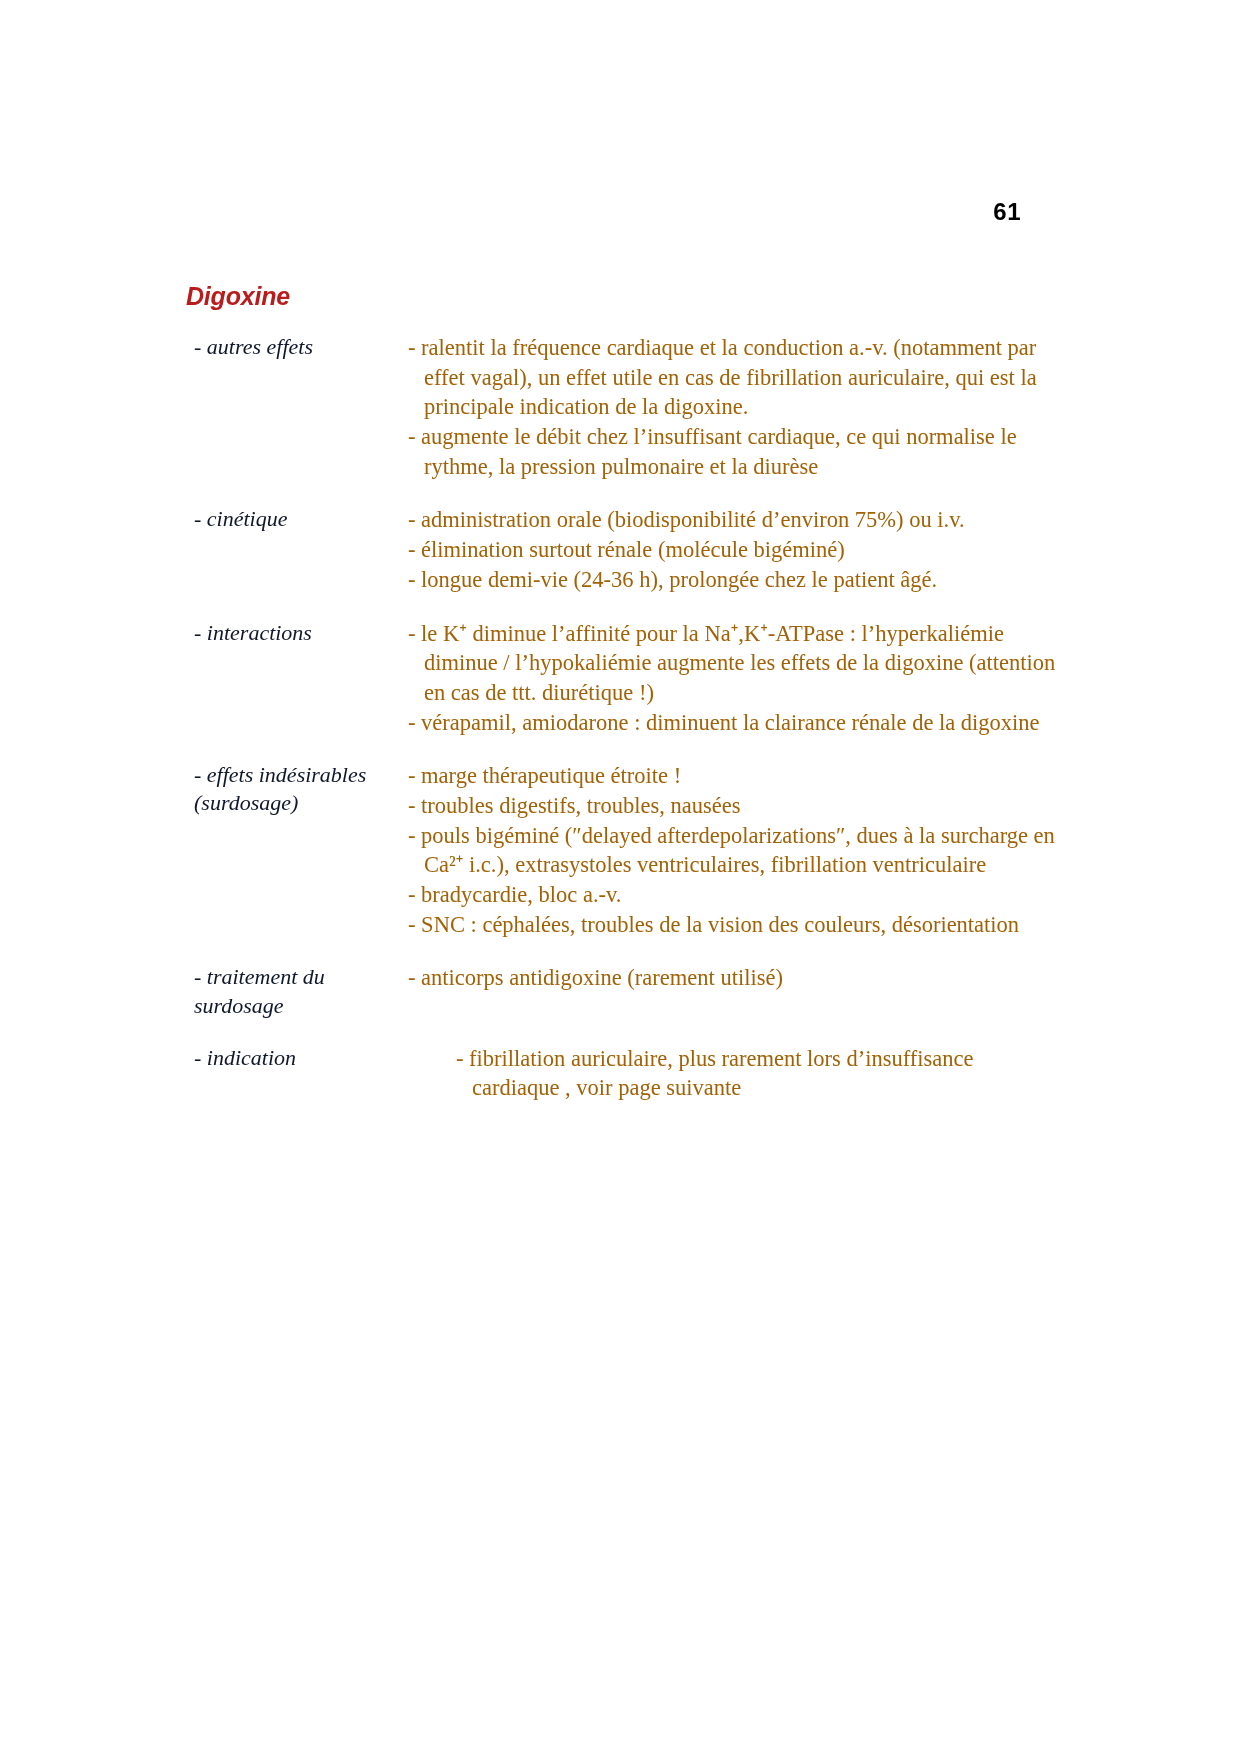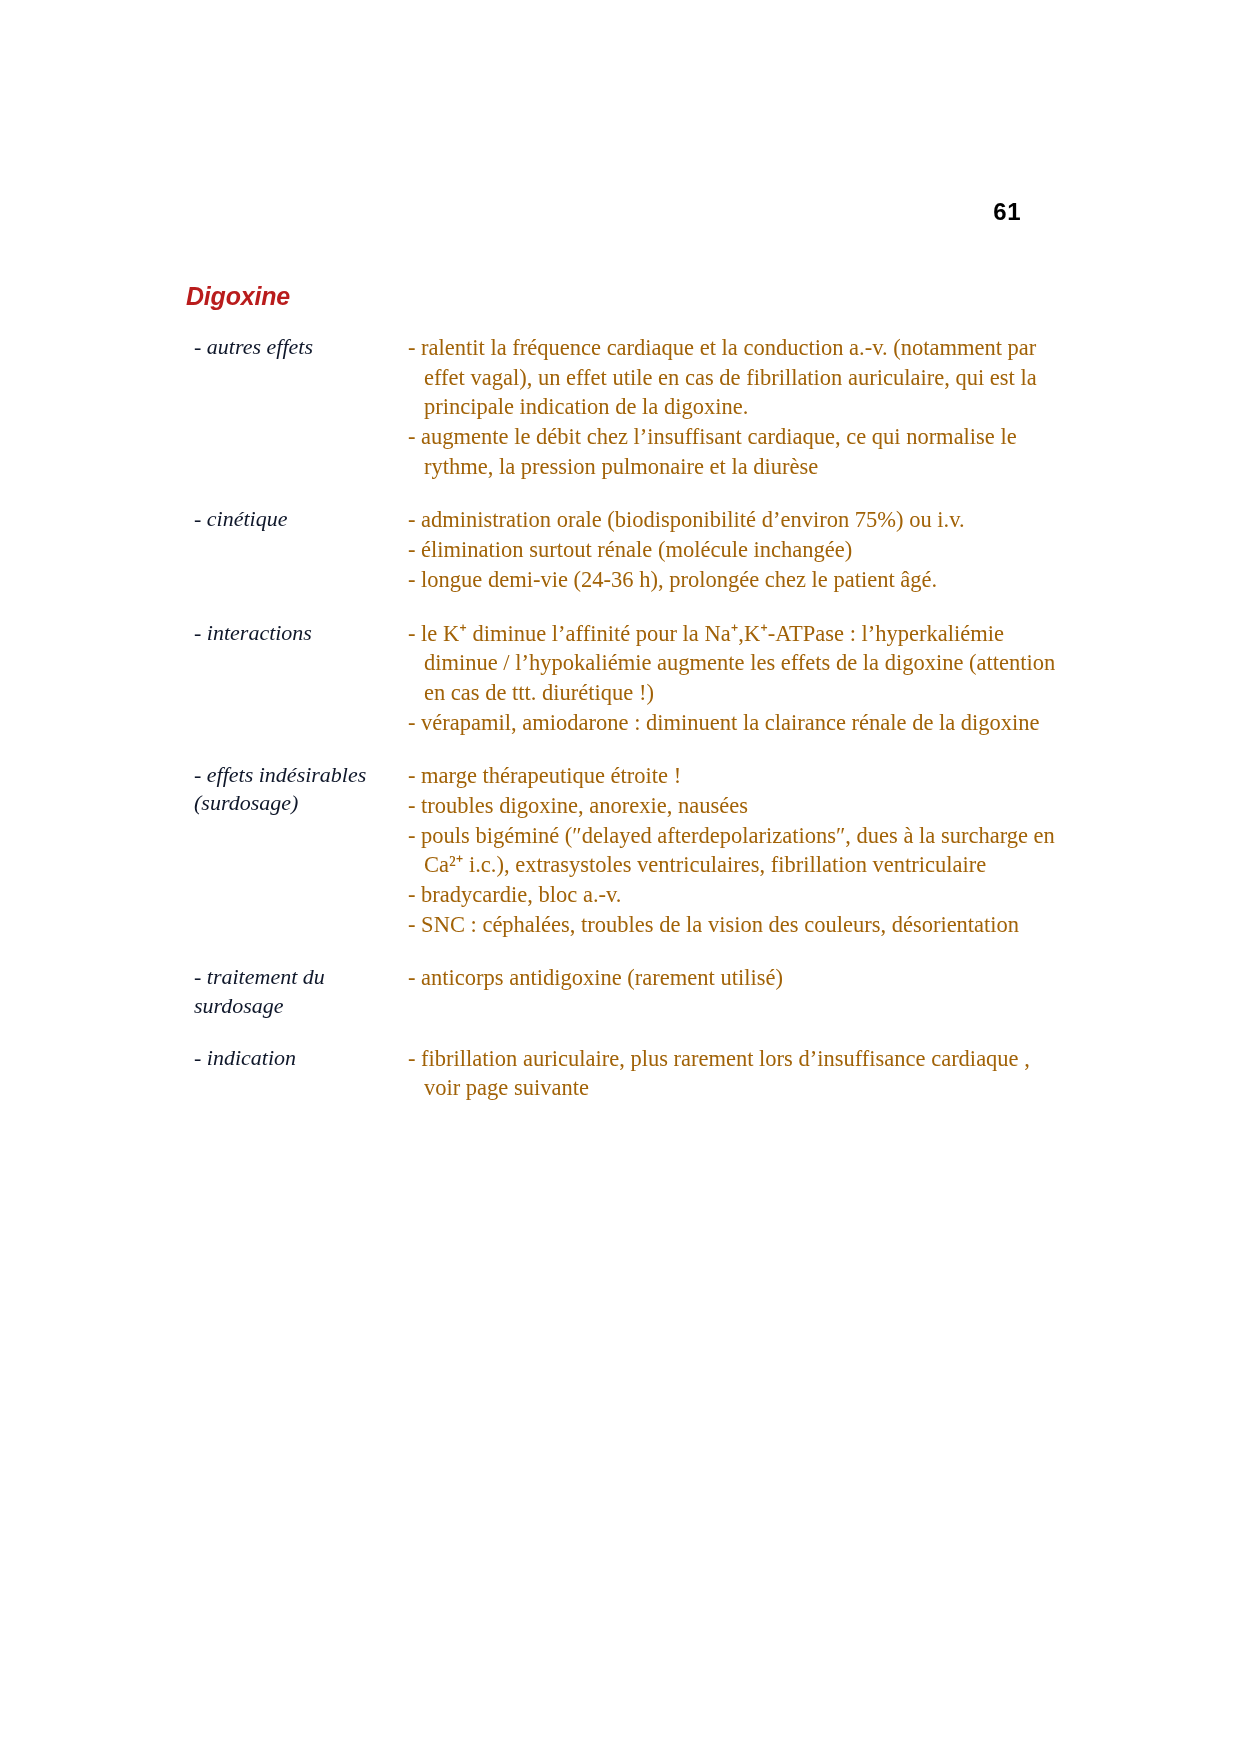--- a/index.html
+++ b/index.html
@@ -39,20 +39,21 @@
     margin: 0 0 22px 0;
     letter-spacing: -0.2px;
   }
   .section {
     display: flex;
     align-items: flex-start;
     margin-bottom: 24px;
   }
   .section:last-child {
     margin-bottom: 0;
+    gap: 48px;
   }
   .term {
     width: 222px;
     flex: 0 0 222px;
     font-family: "Liberation Serif", serif;
     font-style: italic;
     font-size: 22px;
     line-height: 1.28;
     color: #0f172a;
     padding-left: 8px;
@@ -91,39 +92,39 @@
       <div class="items">
         <div class="item">- ralentit la fréquence cardiaque et la conduction a.-v. (notamment par effet vagal), un effet utile en cas de fibrillation auriculaire, qui est la principale indication de la digoxine.</div>
         <div class="item">- augmente le débit chez l’insuffisant cardiaque, ce qui normalise le rythme, la pression pulmonaire et la diurèse</div>
       </div>
     </div>
 
     <div class="section">
       <div class="term">- cinétique</div>
       <div class="items">
         <div class="item">- administration orale (biodisponibilité d’environ 75%) ou i.v.</div>
-        <div class="item">- élimination surtout rénale (molécule inchangée)</div>
+        <div class="item">- élimination surtout rénale (molécule bigéminé)</div>
         <div class="item">- longue demi-vie (24-36 h), prolongée chez le patient âgé.</div>
       </div>
     </div>
 
     <div class="section">
       <div class="term">- interactions</div>
       <div class="items">
         <div class="item">- le K⁺ diminue l’affinité pour la Na⁺,K⁺-ATPase : l’hyperkaliémie diminue /  l’hypokaliémie augmente les effets de la digoxine (attention en cas de ttt. diurétique !)</div>
         <div class="item">- vérapamil, amiodarone : diminuent la clairance rénale de la digoxine</div>
       </div>
     </div>
 
     <div class="section">
       <div class="term">- effets indésirables
   (surdosage)</div>
       <div class="items">
         <div class="item">- marge thérapeutique étroite !</div>
-        <div class="item">- troubles digoxine, anorexie, nausées</div>
+        <div class="item">- troubles digestifs, troubles, nausées</div>
         <div class="item">- pouls bigéminé (″delayed afterdepolarizations″, dues à la surcharge en Ca²⁺ i.c.), extrasystoles ventriculaires, fibrillation ventriculaire</div>
         <div class="item">- bradycardie, bloc a.-v.</div>
         <div class="item">- SNC : céphalées, troubles de la vision des couleurs, désorientation</div>
       </div>
     </div>
 
     <div class="section">
       <div class="term">- traitement du
   surdosage</div>
       <div class="items">

